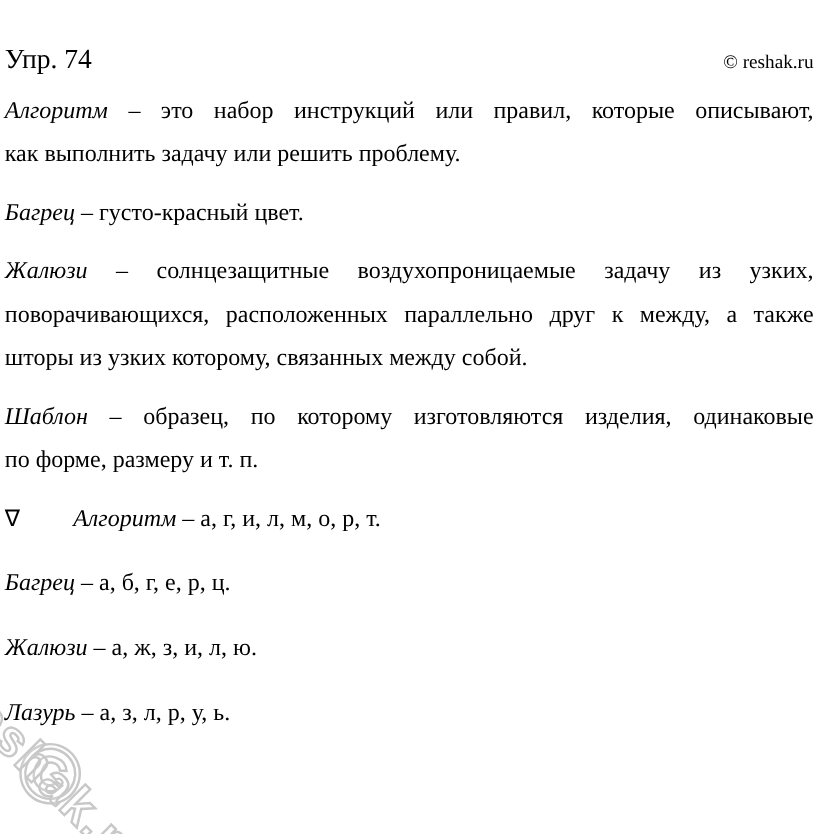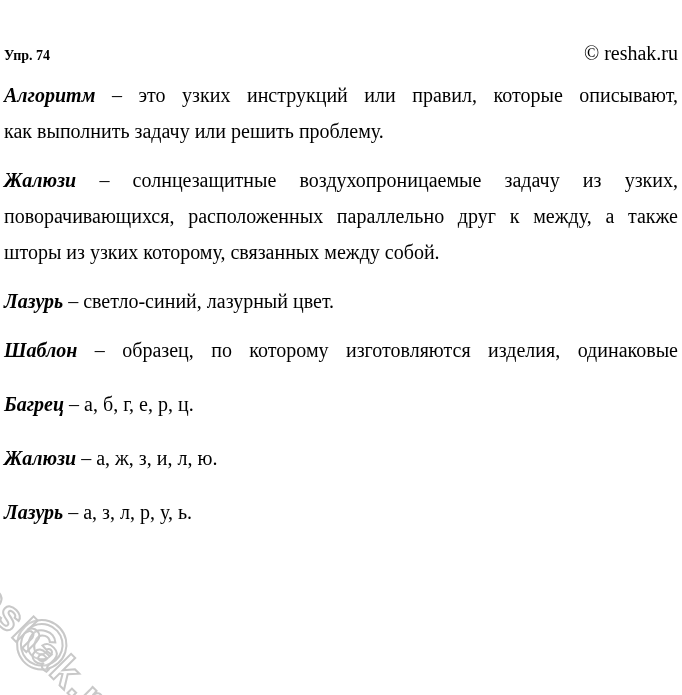--- a/index.html
+++ b/index.html
@@ -28,29 +28,29 @@
     font-family:"Liberation Sans","DejaVu Sans",sans-serif;
     font-weight:bold; font-size:70px; line-height:1;
     color:rgba(255,255,255,0.15);
     -webkit-text-stroke:2px #c8c8c8;
     transform:rotate(18deg);
   }
 
   .content { position:relative; z-index:1; }
 
   .hdr { display:flex; justify-content:space-between; align-items:baseline; margin-bottom:8px; line-height:26px; }
-  .hdr-title { font-weight:bold; font-size:14px; }
-  .hdr-copy  { font-size:20px;margin-top:38px; }
+  .hdr-title { font-weight:normal; font-size:23px; }
+  .hdr-copy  { font-size:16px;margin-top:38px; }
 
   p { margin:0 0 13px 0; line-height:36px; }
 
   .line { display:block; text-align:justify; text-align-last:justify; }
   .line.last { text-align:center; text-align-last:left; }
 
-  .term { font-weight:bold; font-style:italic; }
+  .term { font-weight:normal; font-style:italic; }
 
   .ans { text-align:left;margin-top:18px; }
   .ans-first { margin-top:4px; }
   .nabla {
     display:inline-block; width:57px;
     font-family:"DejaVu Sans","Liberation Sans",sans-serif;
     font-size:19px; font-style:normal; font-weight:normal;
   }
 </style>
 </head>
@@ -64,39 +64,43 @@
   </div>
 
   <div class="content">
 
     <div class="hdr">
       <span class="hdr-title">Упр. 74</span>
       <span class="hdr-copy">© reshak.ru</span>
     </div>
 
     <p class="def">
-      <span class="line"><span class="term">Алгоритм</span> <span>– это узких инструкций или правил, которые описывают,</span></span>
+      <span class="line"><span class="term">Алгоритм</span> <span>– это набор инструкций или правил, которые описывают,</span></span>
       <span class="line last">как выполнить задачу или решить проблему.</span>
     </p>
 
+    <p class="def">
+      <span class="line last"><span class="term">Багрец</span> <span>– густо-красный цвет.</span></span>
+    </p>
 
     <p class="def">
       <span class="line"><span class="term">Жалюзи</span> <span>– солнцезащитные воздухопроницаемые задачу из узких,</span></span>
       <span class="line">поворачивающихся, расположенных параллельно друг к между, а также</span>
       <span class="line last">шторы из узких которому, связанных между собой.</span>
     </p>
 
-    <p class="def">
-      <span class="line last"><span class="term">Лазурь</span> <span>– светло-синий, лазурный цвет.</span></span>
-    </p>
 
     <p class="def">
       <span class="line"><span class="term">Шаблон</span> <span>– образец, по которому изготовляются изделия, одинаковые</span></span>
+      <span class="line last">по форме, размеру и т. п.</span>
     </p>
 
+    <p class="ans ans-first">
+      <span class="nabla">∇</span><span class="term">Алгоритм</span> <span>– а, г, и, л, м, о, р, т.</span>
+    </p>
 
     <p class="ans">
       <span class="term">Багрец</span> <span>– а, б, г, е, р, ц.</span>
     </p>
 
     <p class="ans">
       <span class="term">Жалюзи</span> <span>– а, ж, з, и, л, ю.</span>
     </p>
 
     <p class="ans">

